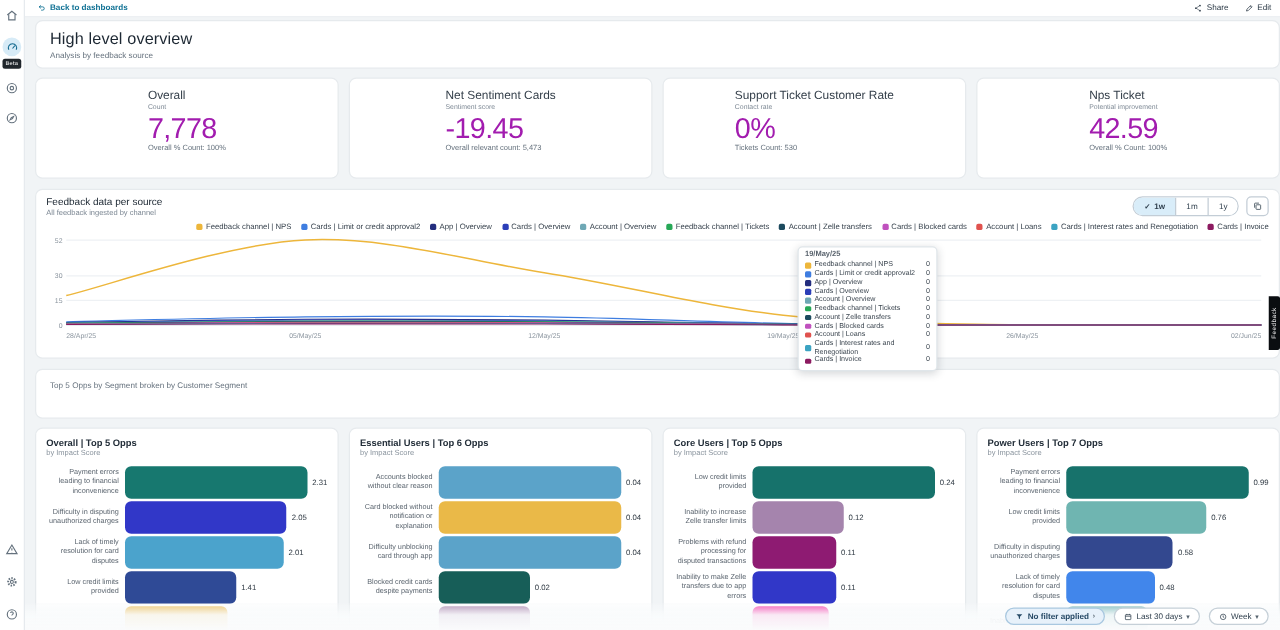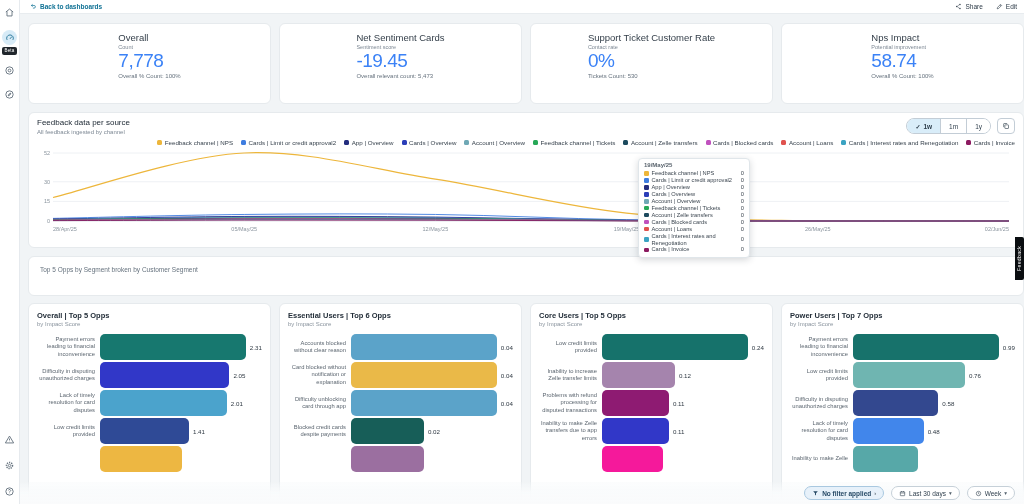--- a/index.html
+++ b/index.html
@@ -32,21 +32,21 @@
 
   .header-card { padding:6px 11px 5px; height:39px; }
   .page-title { font-size:13px; font-weight:500; color:#1d2833; letter-spacing:.1px; }
   .page-sub { font-size:6.5px; color:#66727e; margin-top:3px; }
 
   .kpi-row { margin-top:7px; display:grid; grid-template-columns:repeat(4,1fr); gap:8px; }
   .kpi-card { height:81px; padding-top:8px; }
   .kpi-inner { width:fit-content; margin:0 auto; text-align:left; max-width:92%; }
   .kpi-title { font-size:9.5px; font-weight:500; color:#333e49; }
   .kpi-sub { font-size:5.5px; color:#7d8894; margin-top:1px; }
-  .kpi-value { font-size:19px; color:#3b82f6; letter-spacing:-.5px; margin-top:1px; line-height:1.05; }
+  .kpi-value { font-size:23px; color:#a21caf; letter-spacing:-.5px; margin-top:1px; line-height:1.05; }
   .kpi-footer { font-size:6px; color:#66727e; margin-top:2px; }
 
   
   .chart-card { margin-top:8px; height:136px; padding:5px 8px 4px; position:relative; }
   .chart-head { display:flex; justify-content:space-between; align-items:flex-start; }
   .chart-title { font-size:8px; font-weight:400; color:#202b36; }
   .chart-sub { font-size:6px; color:#7d8894; margin-top:2px; }
   .chart-controls { display:flex; align-items:center; gap:6px; }
   .range-group { display:flex; border:1px solid #c3cdd6; border-radius:9px; overflow:hidden; height:16px; background:#fff; }
   .range-btn { border:none; background:#fff; font-family:inherit; font-size:6.5px; color:#2e3e4c; padding:0 8px; display:flex; align-items:center; gap:3px; cursor:pointer; border-left:1px solid #c3cdd6; }
@@ -172,20 +172,24 @@
             <path d="M4 20 l1.6-5.3 L15.6 4.7 l3.7 3.7 L9.3 18.4 Z"></path>
             <path d="M13.8 6.5 l3.7 3.7"></path>
           </svg>
         <span>Edit</span>
       </button>
     </div>
   </div>
 
   <div class="content">
 
+    <div class="card header-card">
+      <div class="page-title">High level overview</div>
+      <div class="page-sub">Analysis by feedback source</div>
+    </div>
 
     <div class="kpi-row" id="kpi-row">
         <div class="card kpi-card">
           <div class="kpi-inner">
             <div class="kpi-title">Overall</div>
             <div class="kpi-sub">Count</div>
             <div class="kpi-value">7,778</div>
             <div class="kpi-footer">Overall % Count: 100%</div>
           </div>
         </div>
@@ -200,23 +204,23 @@
         <div class="card kpi-card">
           <div class="kpi-inner">
             <div class="kpi-title">Support Ticket Customer Rate</div>
             <div class="kpi-sub">Contact rate</div>
             <div class="kpi-value">0%</div>
             <div class="kpi-footer">Tickets Count: 530</div>
           </div>
         </div>
         <div class="card kpi-card">
           <div class="kpi-inner">
-            <div class="kpi-title">Nps Impact</div>
+            <div class="kpi-title">Nps Ticket</div>
             <div class="kpi-sub">Potential improvement</div>
-            <div class="kpi-value">58.74</div>
+            <div class="kpi-value">42.59</div>
             <div class="kpi-footer">Overall % Count: 100%</div>
           </div>
         </div>
       </div>
 
     <div class="card chart-card">
       <div class="chart-head">
         <div>
           <div class="chart-title">Feedback data per source</div>
           <div class="chart-sub">All feedback ingested by channel</div>

